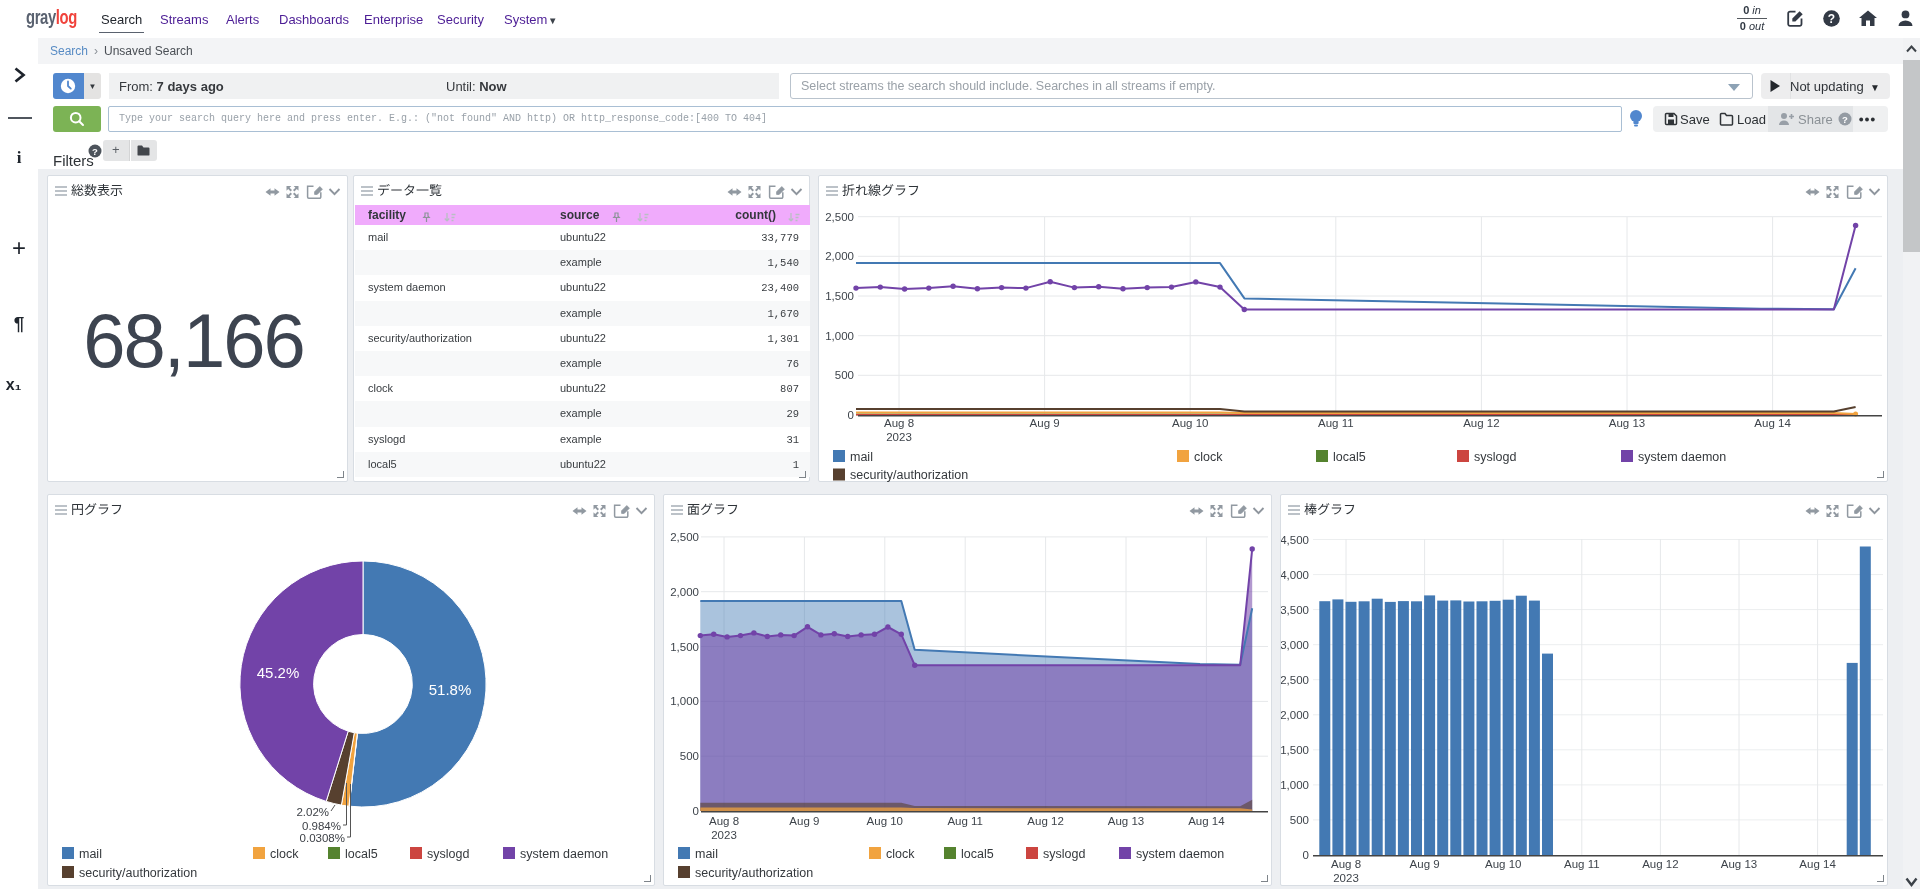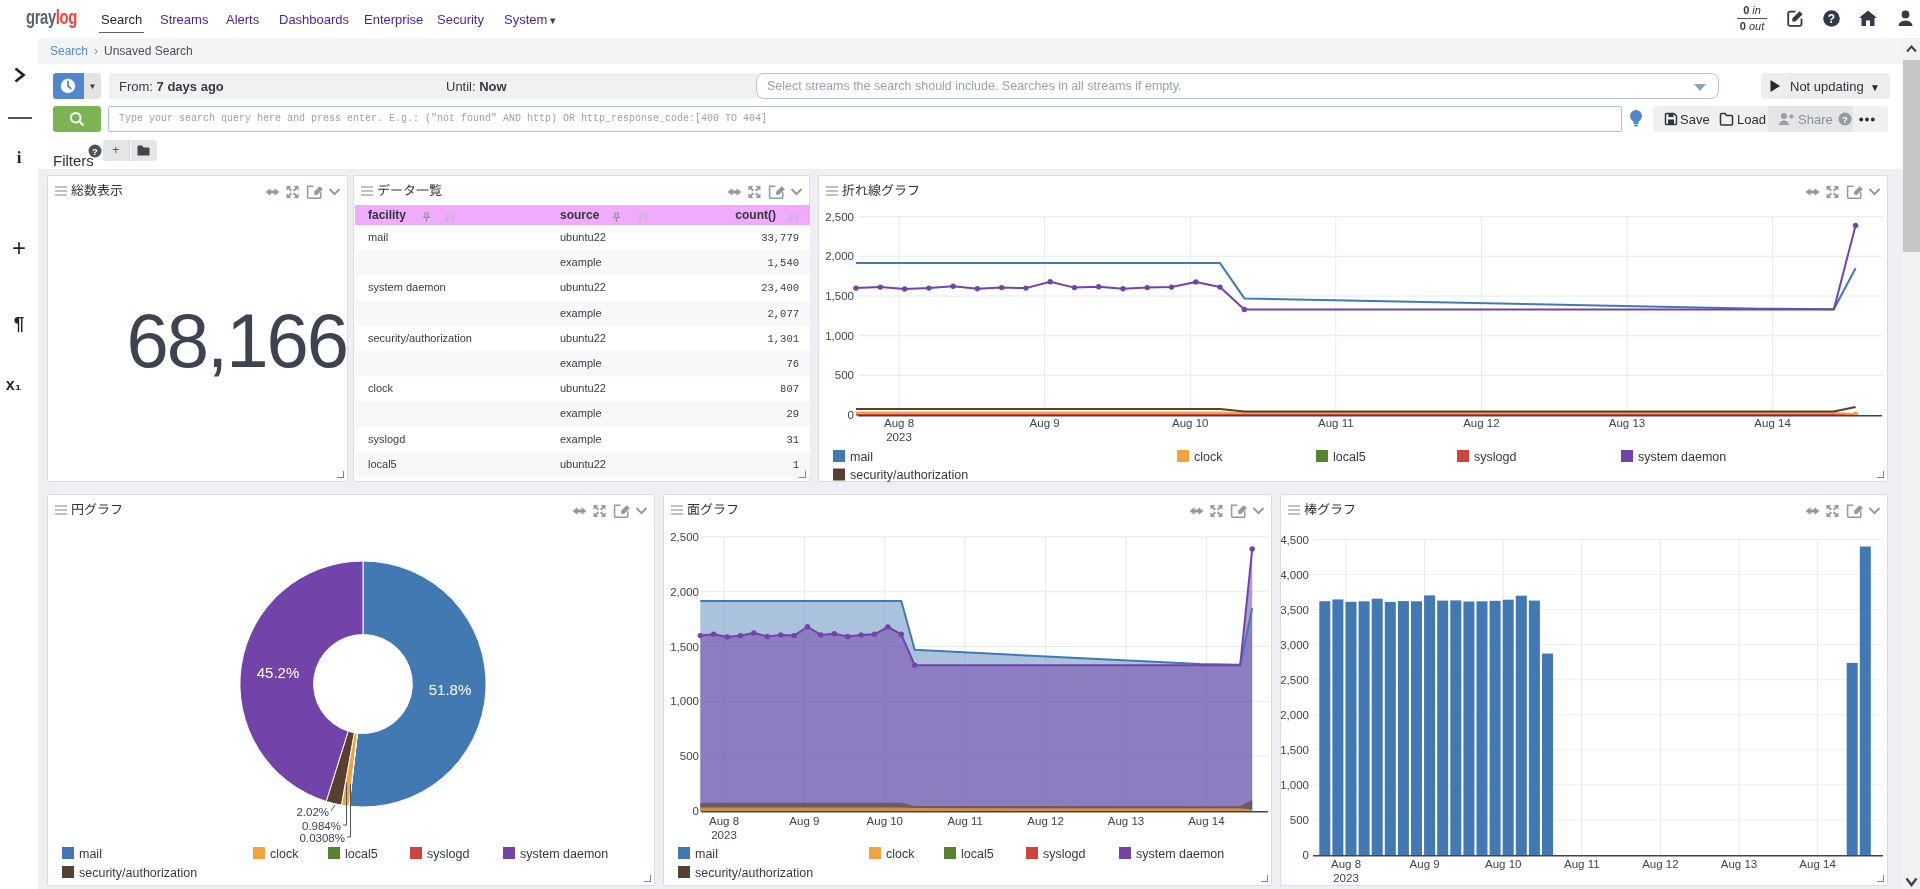--- a/index.html
+++ b/index.html
@@ -27,21 +27,21 @@
 .wmenu{position:absolute;left:-6px;top:3px;width:12px}
 .wmenu i{display:block;height:1.5px;background:#bcc2c8;margin-bottom:2.5px}
 .wtitle{position:absolute;left:9.5px;top:-1px;white-space:nowrap}
 .wic{position:absolute;right:-10px;top:1px}
 .rsz{position:absolute;right:3px;bottom:3px;width:7px;height:7px;border-right:1.5px solid #7e848a;border-bottom:1.5px solid #7e848a}
 .cw{position:absolute;left:0;top:0}
 .ax{font-size:11.5px;fill:#3e444b}
 .lg{font-size:12.5px;fill:#35393d}
 .plab{font-size:15px;fill:#fff}
 .pout{font-size:11.5px;fill:#3d4147}
-.bignum{position:absolute;left:-8px;right:0;top:121px;text-align:right;font-size:76px;color:#3d4450;letter-spacing:-2px}
+.bignum{position:absolute;left:-8px;right:0;top:121px;text-align:center;font-size:76px;color:#3d4450;letter-spacing:-2px}
 .thead{position:absolute;left:1px;top:29px;width:455px;height:20px;background:#f0abfc}
 .thl{position:absolute;top:3px;font-size:12px;font-weight:bold;color:#33373c}
 .thi{position:absolute;top:4px}
 .trow{position:absolute;left:1px;width:455px;height:25.2px}
 .tc{position:absolute;top:6px;font-size:11px;color:#383c40}
 .tnum{position:absolute;right:11px;top:7px;font-size:10.5px;font-family:"Liberation Mono",monospace;color:#393d41}
 .ctl{position:absolute;font-size:13px;color:#36393d}
 </style></head><body>
 <div id="nav">
     <div class="logo">gray<b>log</b></div>
@@ -97,21 +97,21 @@
 <path d="M8 8 L8 3.4 M8 8 L10.8 10.6" stroke="#5187ce" stroke-width="1.8" stroke-linecap="round"></path>
 </svg>
   </div>
 <div class="abs" style="left:83.5px;top:73px;width:17.5px;height:26px;background:#e4e3e2;border-radius:0 3px 3px 0">
 <span style="position:absolute;left:5px;top:9px;font-size:8px;color:#33373c">▼</span>
   </div>
 <div class="abs" style="left:109px;top:73px;width:670px;height:26px;background:#f0f1f2">
 <span class="ctl" style="left:10px;top:6px">From: <b>7 days ago</b></span>
 <span class="ctl" style="left:337px;top:6px">Until: <b>Now</b></span>
 </div>
-<div class="abs" style="left:756px;top:73px;width:963px;height:26px;background:#fff;border:1px solid #b9c3cd;border-radius:8px">
+<div class="abs" style="left:790px;top:73px;width:963px;height:26px;background:#fff;border:1px solid #b9c3cd;border-radius:3px">
 <span class="ctl" style="left:10px;top:5px;color:#9aa1a8;font-size:12.5px">Select streams the search should include. Searches in all streams if empty.</span>
 <svg style="position:absolute;right:11px;top:9px" width="14" height="9" viewBox="0 0 14 9">
       <path d="M1 1 L7 8 L13 1 Z" fill="#8da2b5"></path>
     </svg>
 </div>
 <div class="abs" style="left:1761px;top:73px;width:129px;height:26px;background:#ededee;border-radius:4px">
 <svg style="position:absolute;left:8px;top:6px" width="12" height="14" viewBox="0 0 12 14">
       <path d="M1.5 1 L11 7 L1.5 13 Z" fill="#23272c"></path>
     </svg>
     <div style="position:absolute;left:29px;top:0;width:1px;height:26px;background:#e1e2e3"></div>
@@ -257,21 +257,21 @@
       <span class="tnum">1,540</span>
     </div>
     <div class="trow" style="top:99.4px;background:#fff">
       <span class="tc" style="left:13px">system daemon</span>
       <span class="tc" style="left:205px">ubuntu22</span>
       <span class="tnum">23,400</span>
     </div>
     <div class="trow" style="top:124.6px;background:#f7f8f9">
       <span class="tc" style="left:13px"></span>
       <span class="tc" style="left:205px">example</span>
-      <span class="tnum">2,077</span>
+      <span class="tnum">1,670</span>
     </div>
     <div class="trow" style="top:149.8px;background:#fff">
       <span class="tc" style="left:13px">security/authorization</span>
       <span class="tc" style="left:205px">ubuntu22</span>
       <span class="tnum">1,301</span>
     </div>
     <div class="trow" style="top:175px;background:#f7f8f9">
       <span class="tc" style="left:13px"></span>
       <span class="tc" style="left:205px">example</span>
       <span class="tnum">76</span>

